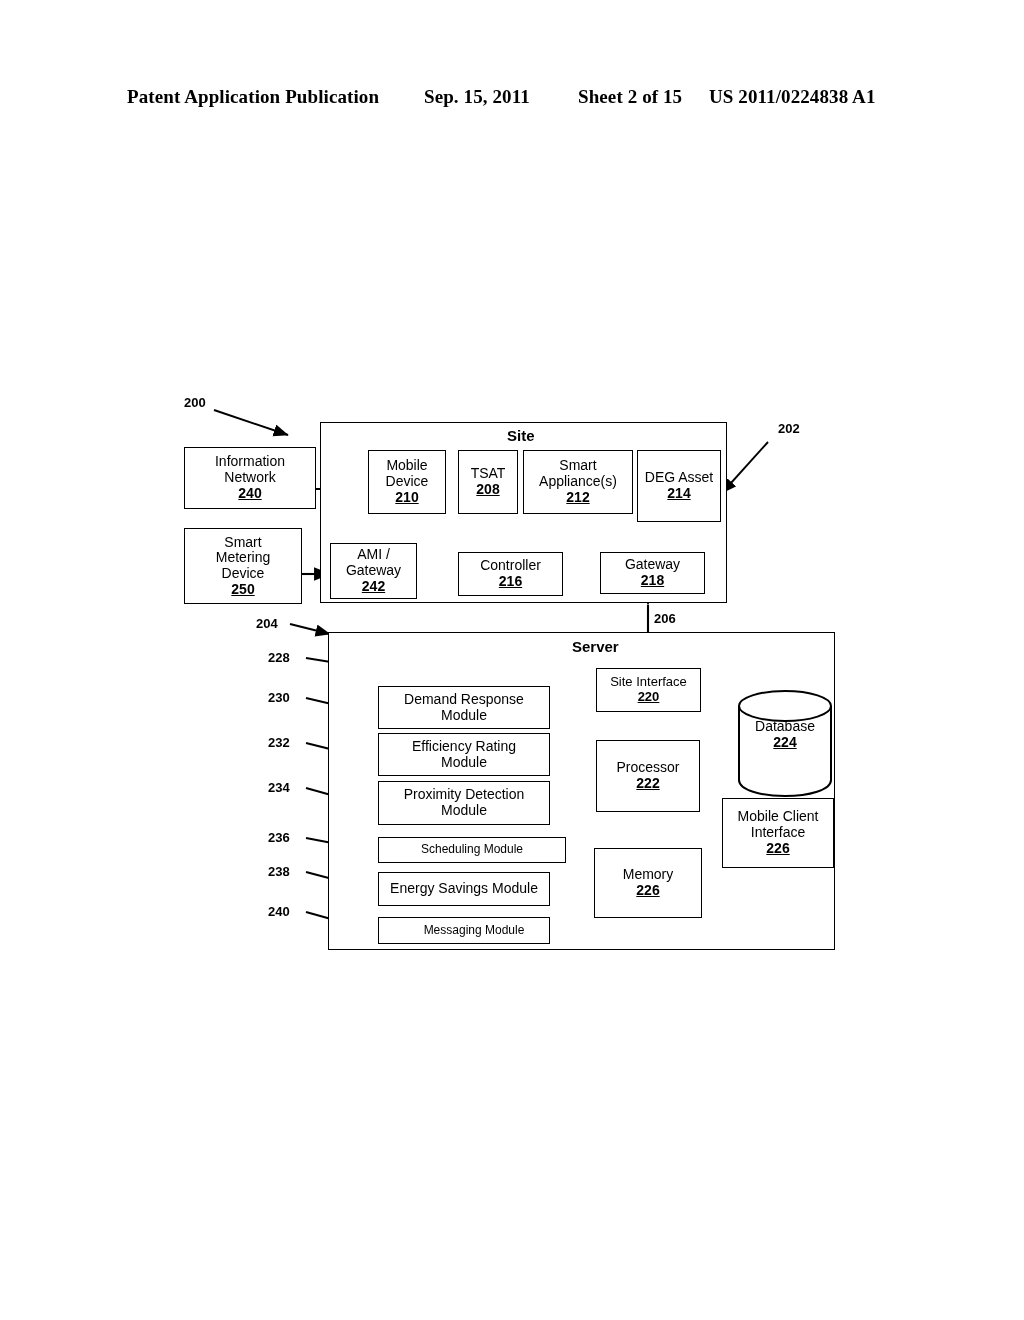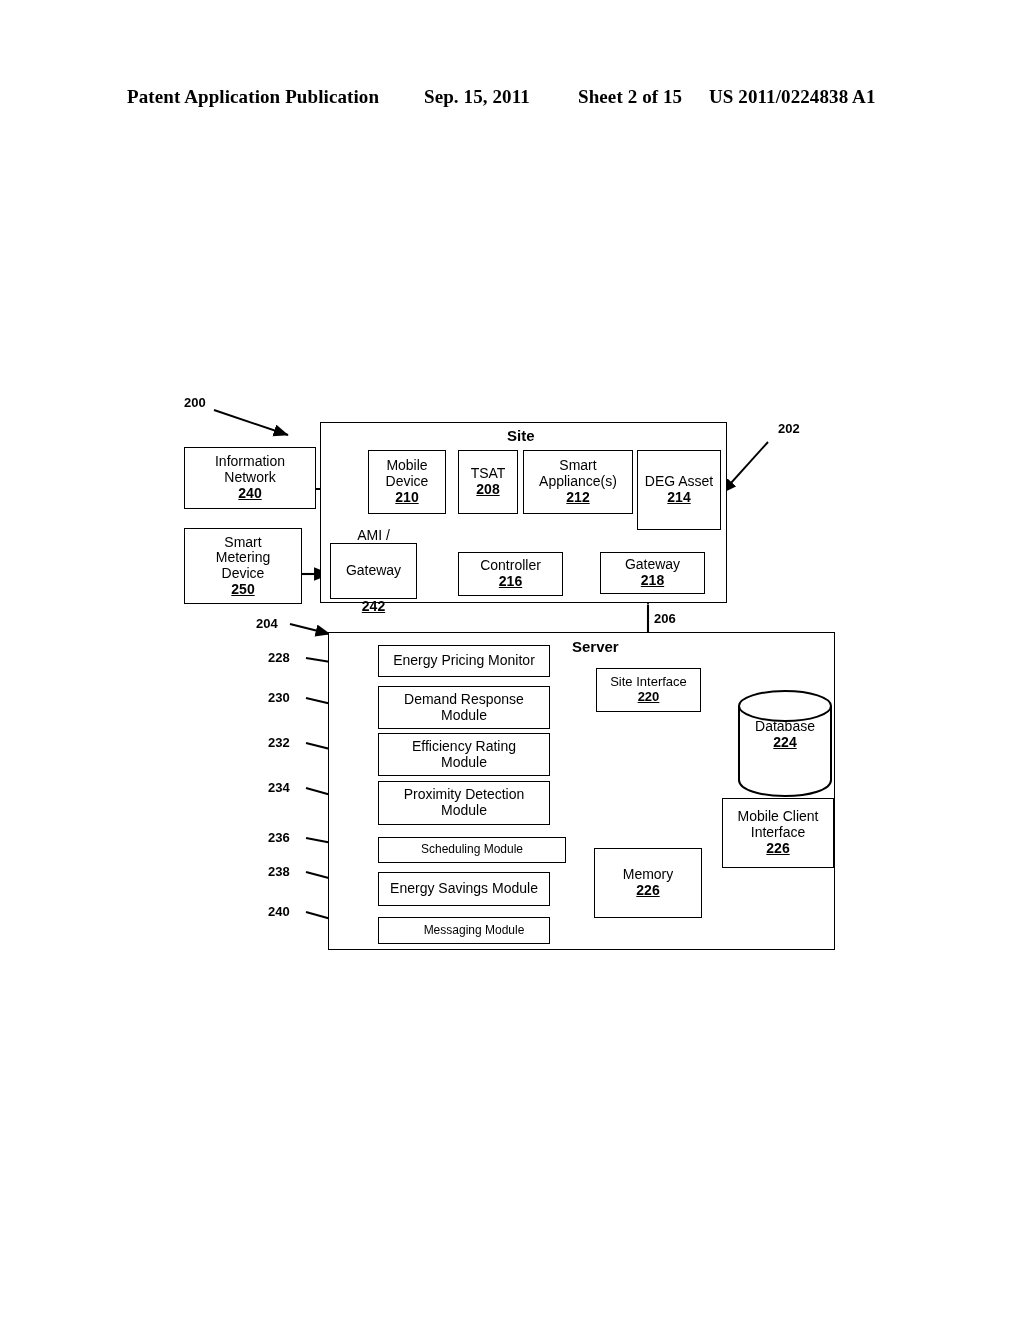--- a/index.html
+++ b/index.html
@@ -228,47 +228,44 @@
     <span class="lbl">TSAT</span>
     <span class="ref">208</span>
   </div>
 
   <div class="box" style="left:523px; top:450px; width:110px; height:64px;">
     <span class="lbl">Smart</span>
     <span class="lbl">Appliance(s)</span>
     <span class="ref">212</span>
   </div>
 
-  <div class="box" style="left:637px; top:450px; width:84px; height:80px;">
+  <div class="box" style="left:637px; top:450px; width:84px; height:72px;">
     <span class="lbl">DEG Asset</span>
     <span class="ref">214</span>
   </div>
 
-  <div class="box" style="left:330px; top:543px; width:87px; height:56px;gap:20px;">
+  <div class="box" style="left:330px; top:543px; width:87px; height:56px;">
     <span class="lbl">AMI /</span>
     <span class="lbl">Gateway</span>
     <span class="ref">242</span>
   </div>
 
   <div class="box" style="left:458px; top:552px; width:105px; height:44px;">
     <span class="lbl">Controller</span>
     <span class="ref">216</span>
   </div>
 
   <div class="box" style="left:600px; top:552px; width:105px; height:42px;">
     <span class="lbl">Gateway</span>
     <span class="ref">218</span>
   </div>
 
   <div class="container-box" style="left:328px; top:632px; width:507px; height:318px;"></div>
   <div class="container-title" style="left:572px; top:638px;">Server</div>
 
-  <div class="box" style="left:378px; top:645px; width:172px; height:32px; font-size:14px;">
-    <span class="lbl">Energy Pricing Monitor</span>
-  </div>
 
   <div class="box" style="left:378px; top:686px; width:172px; height:43px; font-size:14px;">
     <span class="lbl">Demand Response</span>
     <span class="lbl">Module</span>
   </div>
 
   <div class="box" style="left:378px; top:733px; width:172px; height:43px; font-size:14px;">
     <span class="lbl">Efficiency Rating</span>
     <span class="lbl">Module</span>
   </div>
@@ -288,20 +285,24 @@
 
   <div class="box" style="left:378px; top:917px; width:172px; height:27px; font-size:12px;padding-left:22px;">
     <span class="lbl">Messaging Module</span>
   </div>
 
   <div class="box" style="left:596px; top:668px; width:105px; height:44px; font-size:13px;">
     <span class="lbl">Site Interface</span>
     <span class="ref">220</span>
   </div>
 
+  <div class="box" style="left:596px; top:740px; width:104px; height:72px; font-size:14px;">
+    <span class="lbl">Processor</span>
+    <span class="ref">222</span>
+  </div>
 
   <div class="box" style="left:594px; top:848px; width:108px; height:70px; font-size:14px;">
     <span class="lbl">Memory</span>
     <span class="ref">226</span>
   </div>
 
   <div class="box" style="left:722px; top:798px; width:112px; height:70px; font-size:14px;">
     <span class="lbl">Mobile Client</span>
     <span class="lbl">Interface</span>
     <span class="ref">226</span>

